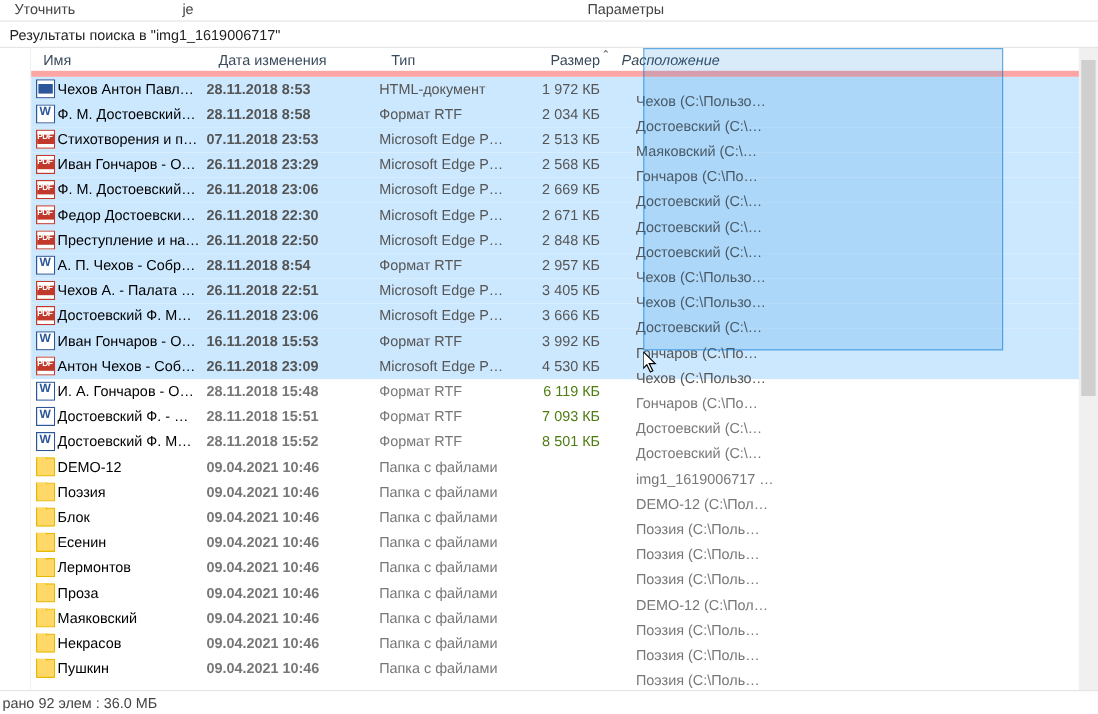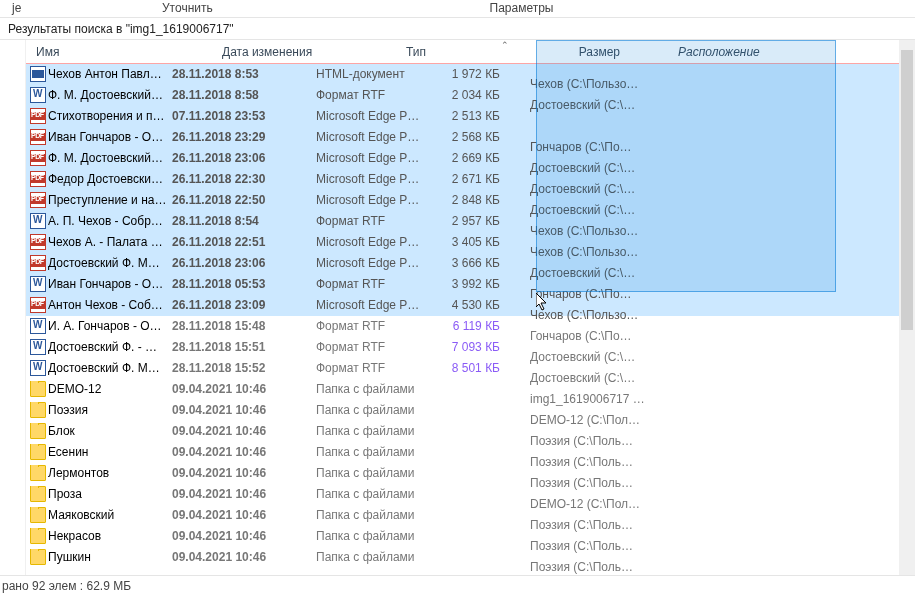--- a/index.html
+++ b/index.html
@@ -49,23 +49,22 @@
   .list {
     flex: 1;
     background: #fff;
     position: relative;
   }
   .headers {
     display: flex;
     height: 24px;
     align-items: center;
     color: #3a4a5a;
-    border-bottom: 1px solid #fca5a5;
+    border-bottom: 5px solid #fca5a5;
     font-size: 12px;
-    gap: 40px;
   }
   .headers .col { padding-left: 10px; }
   .col-name { width: 146px; }
   .col-date { width: 144px; }
   .col-type { width: 120px; }
   .col-size { width: 72px; text-align: right; padding-right: 8px; }
   .col-loc { flex: 1; padding-left: 22px; font-style: italic; }
   .sort-ind {
     position: absolute;
     left: 475px;
@@ -80,21 +79,21 @@
     height: 21px;
     font-size: 12px;
     border-bottom: 1px solid transparent;
   }
   .row.sel { background: #cce8ff; }
   .row .cell { overflow: hidden; white-space: nowrap; text-overflow: ellipsis; }
   .c-icon { width: 20px; display: flex; align-items: center; justify-content: center; padding-left: 4px; }
   .c-name { width: 126px; padding-left: 2px; color: #000; }
   .c-date { width: 144px; color: #777; font-weight: bold; }
   .c-type { width: 120px; color: #777; }
-  .c-size { width: 72px; text-align: right; padding-right: 8px; color: #8b5cf6; }
+  .c-size { width: 72px; text-align: right; padding-right: 8px; color: #4d7c0f; }
   .c-loc { flex: 1; padding-left: 22px; color: #777; margin-top: 20px; }
   .row.sel .c-date, .row.sel .c-type, .row.sel .c-size, .row.sel .c-loc { color: #555; }
   .drag-rect {
     position: absolute;
     left: 510px;
     top: 0;
     width: 300px;
     height: 252px;
     background: rgba(0, 120, 215, 0.15);
     border: 1px solid rgba(0, 120, 215, 0.55);
@@ -143,22 +142,22 @@
   .fi-pdf { background: #fff; border: 1px solid #c1392b; }
   .fi-pdf::before { content:""; position:absolute; left:0; top:3px; width:14px; height:8px; background:#c1392b; }
   .fi-pdf::after { content:"PDF"; position:absolute; left:0; top:2px; font-size:7px; font-weight:bold; color:#fff; letter-spacing:-0.5px; }
   .fi-folder { background: #ffd867; border-radius: 0 1px 1px 1px; border:1px solid #e6b800; }
   .fi-folder::before { content:""; position:absolute; left:-1px; top:-4px; width:7px; height:4px; background:#ffd867; border:1px solid #e6b800; border-bottom:none; border-radius:1px 1px 0 0; }
 </style>
 </head>
 <body>
 
 <div class="ribbon-tabs">
+  <div class="tab second">Уточнить</div>
   <div class="tab first">је</div>
-  <div class="tab second">Уточнить</div>
   <div class="spacer"></div>
   <div class="tab params">Параметры</div>
   <div class="spacer"></div>
 </div>
 
 <div class="breadcrumb">Результаты поиска в "img1_1619006717"</div>
 
 <div class="main">
   <div class="leftpad"></div>
   <div class="list">
@@ -192,20 +191,21 @@
           <span class="cell c-loc">Достоевский (C:\…</span>
         </div>
         <div class="row sel">
           <span class="cell c-icon">
             <span class="fi fi-pdf"></span>
           </span>
           <span class="cell c-name">Стихотворения и п…</span>
           <span class="cell c-date">07.11.2018 23:53</span>
           <span class="cell c-type">Microsoft Edge P…</span>
           <span class="cell c-size">2 513 КБ</span>
+          <span class="cell c-loc">Маяковский (C:\…</span>
         </div>
         <div class="row sel">
           <span class="cell c-icon">
             <span class="fi fi-pdf"></span>
           </span>
           <span class="cell c-name">Иван Гончаров - О…</span>
           <span class="cell c-date">26.11.2018 23:29</span>
           <span class="cell c-type">Microsoft Edge P…</span>
           <span class="cell c-size">2 568 КБ</span>
           <span class="cell c-loc">Гончаров (C:\По…</span>
@@ -268,21 +268,21 @@
           <span class="cell c-date">26.11.2018 23:06</span>
           <span class="cell c-type">Microsoft Edge P…</span>
           <span class="cell c-size">3 666 КБ</span>
           <span class="cell c-loc">Достоевский (C:\…</span>
         </div>
         <div class="row sel">
           <span class="cell c-icon">
             <span class="fi fi-rtf"></span>
           </span>
           <span class="cell c-name">Иван Гончаров - О…</span>
-          <span class="cell c-date">28.11.2018 05:53</span>
+          <span class="cell c-date">16.11.2018 15:53</span>
           <span class="cell c-type">Формат RTF</span>
           <span class="cell c-size">3 992 КБ</span>
           <span class="cell c-loc">Гончаров (C:\По…</span>
         </div>
         <div class="row sel">
           <span class="cell c-icon">
             <span class="fi fi-pdf"></span>
           </span>
           <span class="cell c-name">Антон Чехов - Соб…</span>
           <span class="cell c-date">26.11.2018 23:09</span>
@@ -412,18 +412,18 @@
         </div>
       </div>
     <div class="drag-rect"></div>
     <svg class="cursor-arrow" width="16" height="20">
       <path d="M0 0 L0 14 L3 11 L6 17 L8 16 L5 10 L10 10 Z" fill="#fff" stroke="#000" stroke-width="1"></path>
     </svg>
   </div>
 </div>
 
 <div class="statusbar">
-  <span>рано 92 элем : 62.9 МБ</span>
+  <span>рано 92 элем : 36.0 МБ</span>
 </div>
 
 <div class="scrollbar">
   <div class="scroll-thumb"></div>
 </div>
 
 </body></html>

